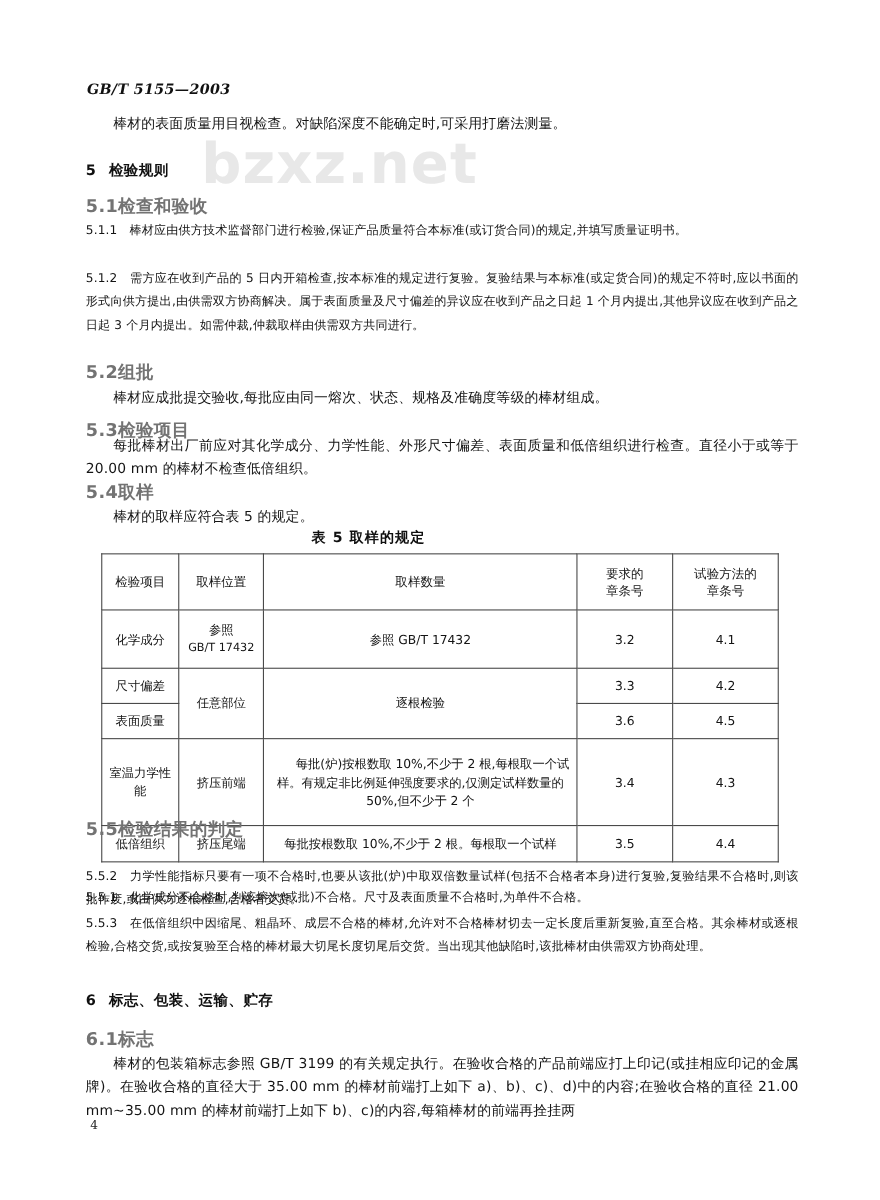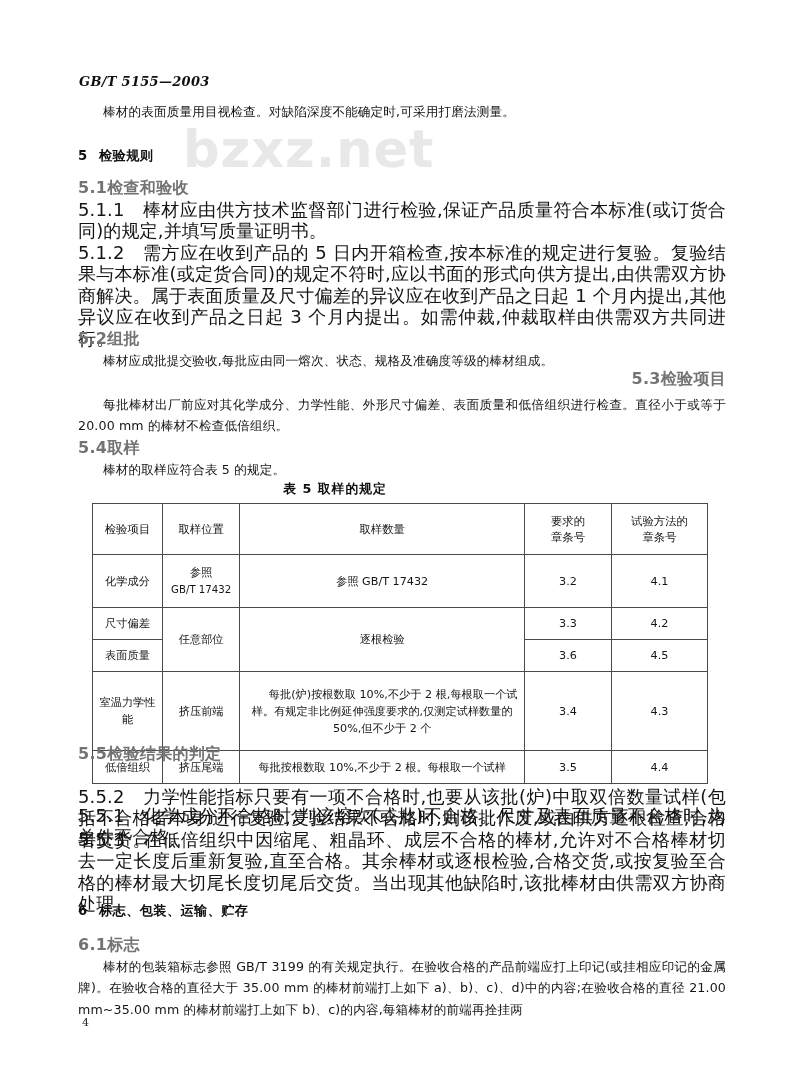--- a/index.html
+++ b/index.html
@@ -97,21 +97,21 @@
     font-weight: bold;
     margin: 0;
     color: #101010;
     letter-spacing: 0.4px;
   }
   .sec-title .num {
     display: inline-block;
     min-width: 21px;
   }
   .numbered {
-    font-size: 18px;
+    font-size: 11px;
     line-height: 21.4px;
     margin: 0;
     text-align: justify;
     color: #141414;
     letter-spacing: 0.15px;
   }
   .numbered .lbl {
     font-weight: normal;
   }
 
@@ -222,21 +222,21 @@
       <p class="numbered"><span class="lbl">5.1.2</span>&nbsp;&nbsp;&nbsp;<span>需方应在收到产品的 5 日内开箱检查,按本标准的规定进行复验。复验结果与本标准(或定货合同)的规定不符时,应以书面的形式向供方提出,由供需双方协商解决。属于表面质量及尺寸偏差的异议应在收到产品之日起 1 个月内提出,其他异议应在收到产品之日起 3 个月内提出。如需仲裁,仲裁取样由供需双方共同进行。</span></p>
     </div>
 
     <div class="block" style="top:328px;">
       <p class="clause-title"><span class="num">5.2</span><span>组批</span></p>
     </div>
     <div class="block" style="top:350px;">
       <p class="para indent">棒材应成批提交验收,每批应由同一熔次、状态、规格及准确度等级的棒材组成。</p>
     </div>
 
-    <div class="block" style="top:368px;text-align:right;">
+    <div class="block" style="top:380px;">
       <p class="clause-title"><span class="num">5.3</span><span>检验项目</span></p>
     </div>
     <div class="block" style="top:394px;">
       <p class="para indent">每批棒材出厂前应对其化学成分、力学性能、外形尺寸偏差、表面质量和低倍组织进行检查。直径小于或等于 20.00 mm 的棒材不检查低倍组织。</p>
     </div>
 
     <div class="block" style="top:437px;">
       <p class="clause-title"><span class="num">5.4</span><span>取样</span></p>
     </div>
     <div class="block" style="top:459px;">

